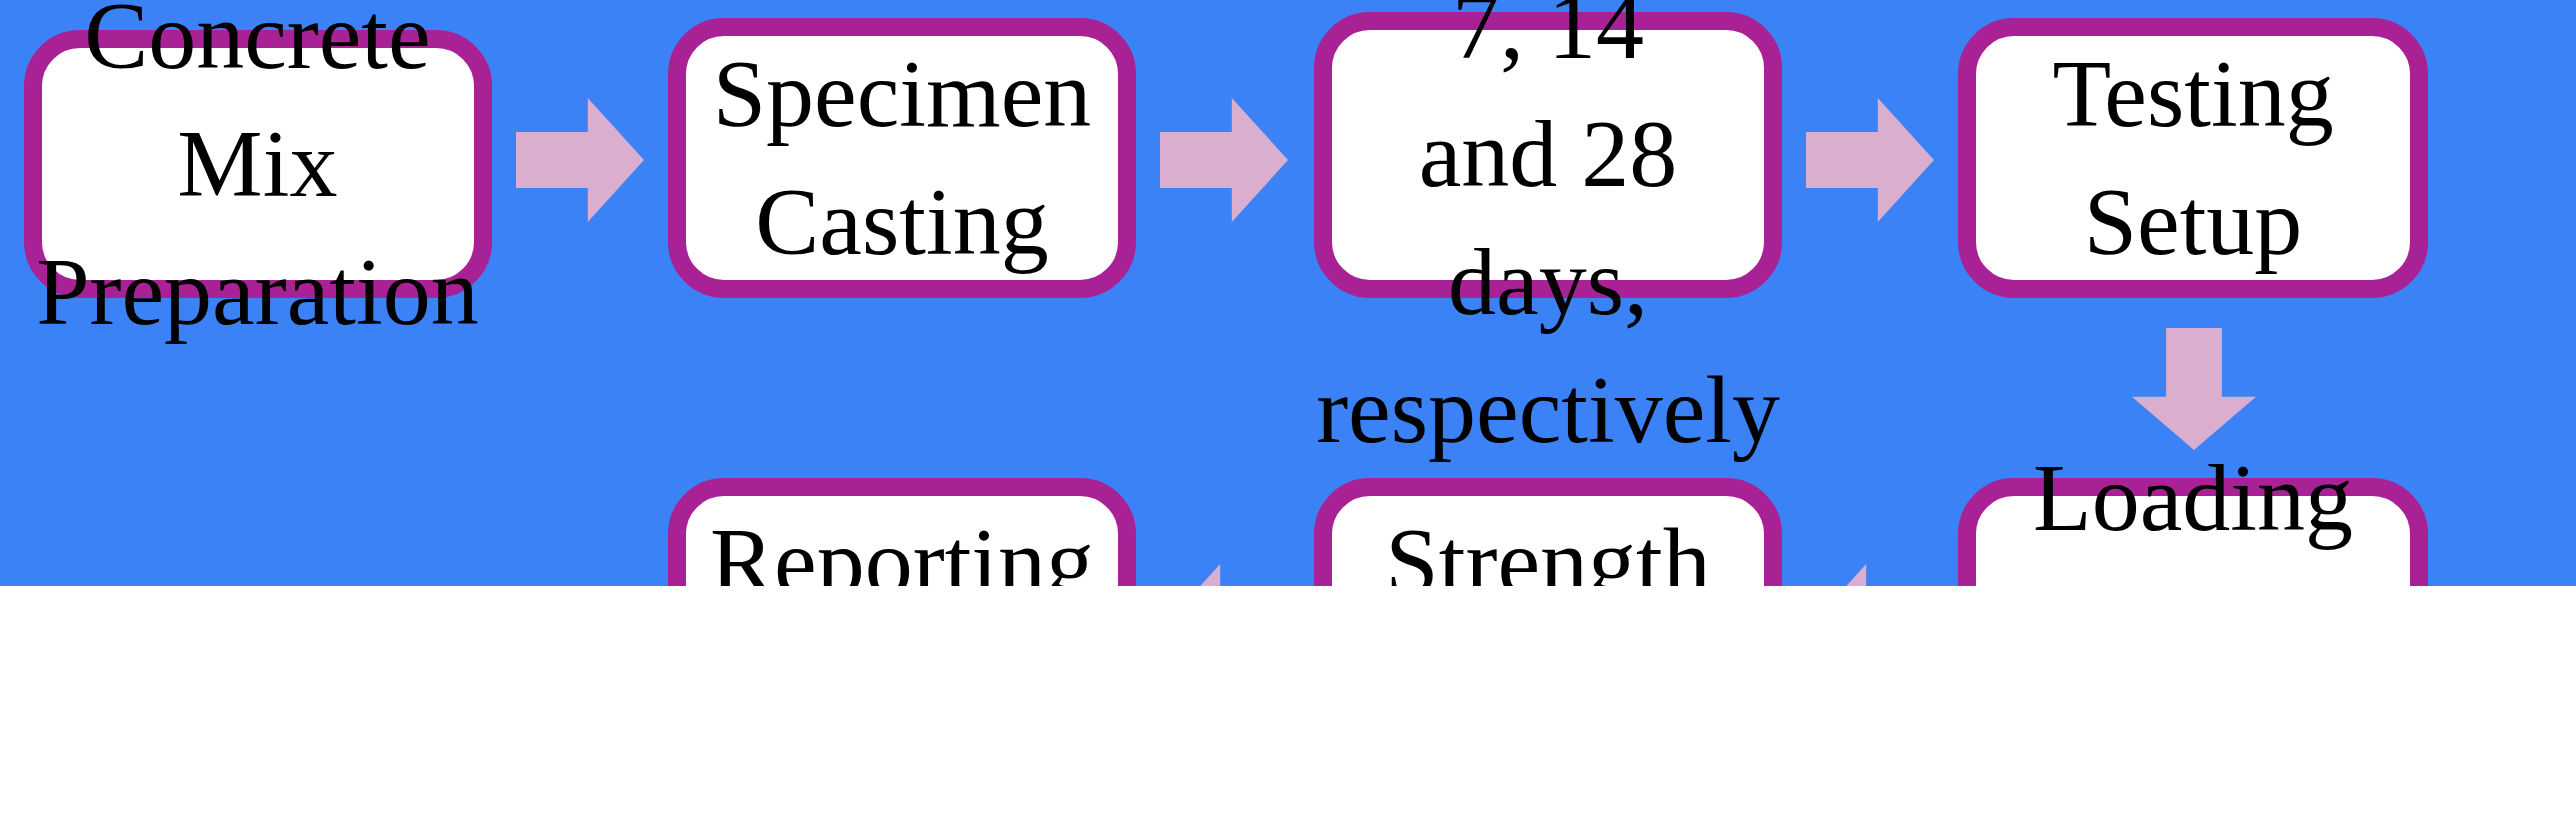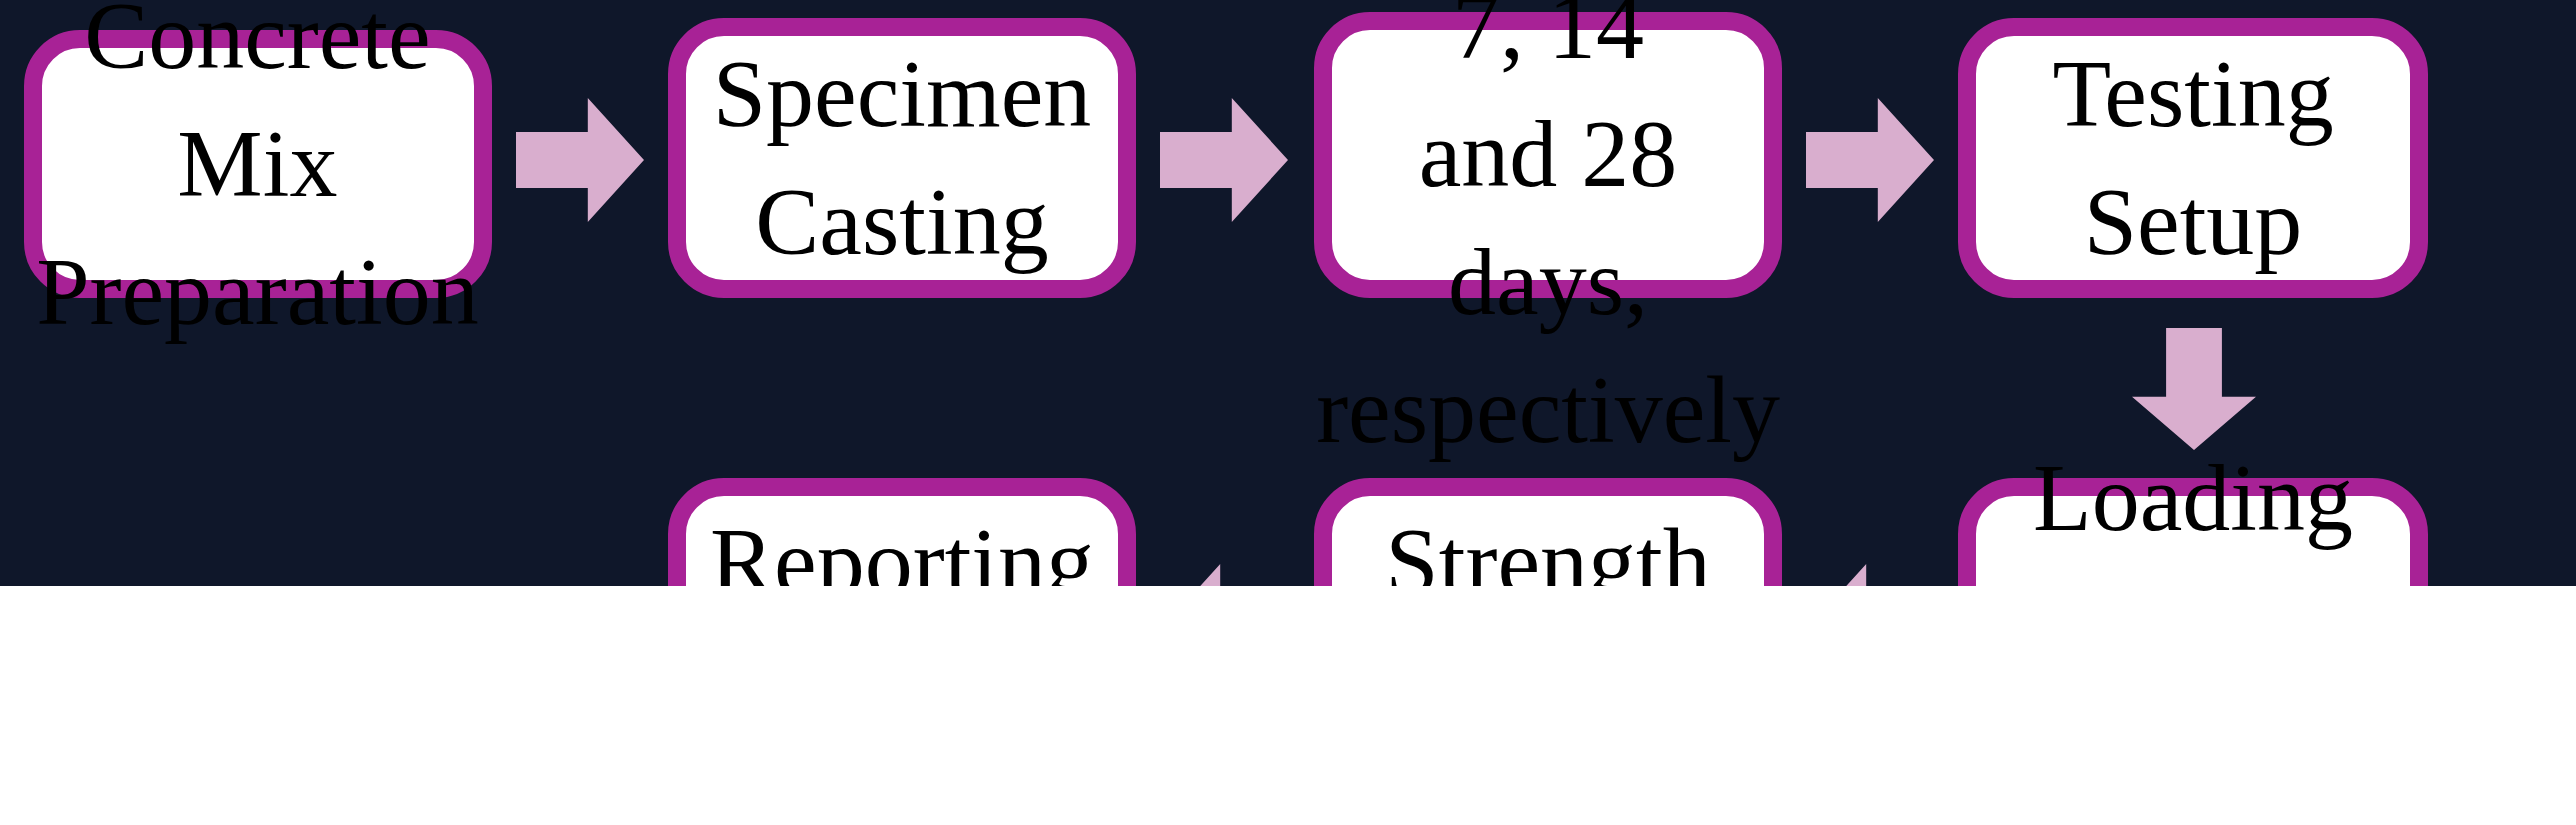--- a/index.html
+++ b/index.html
@@ -35,21 +35,21 @@
     font-family: "Liberation Serif", "DejaVu Serif", serif;
   }
   .arrow {
     position: absolute;
   }
   .arrow svg { display: block; width: 100%; height: 100%; }
 </style>
 </head>
 <body>
 
-<div id="canvas" style="background: #0f172a; width: 2576px; height: 586px; transform-origin: 0px 0px;">
+<div id="canvas" style="background: #3b82f6; width: 2576px; height: 586px; transform-origin: 0px 0px;">
     <div style="position: absolute; left: 0px; top: 0px; width: 1288px; height: 413px; transform: scale(2); transform-origin: 0px 0px;">
 
   <div class="node" style="left: 11.7px; top: 15px; width: 234px; height: 134px; --stroke: #A82296; background: rgb(255, 255, 255); color: rgb(0, 0, 0);">
     <span>Concrete Mix
 Preparation</span>
   </div>
 
   <div class="node" style="left: 334px; top: 8.6px; width: 234px; height: 140px; --stroke: #A82296; background: rgb(255, 255, 255); color: rgb(0, 0, 0);">
     <span>Specimen
 Casting</span>

